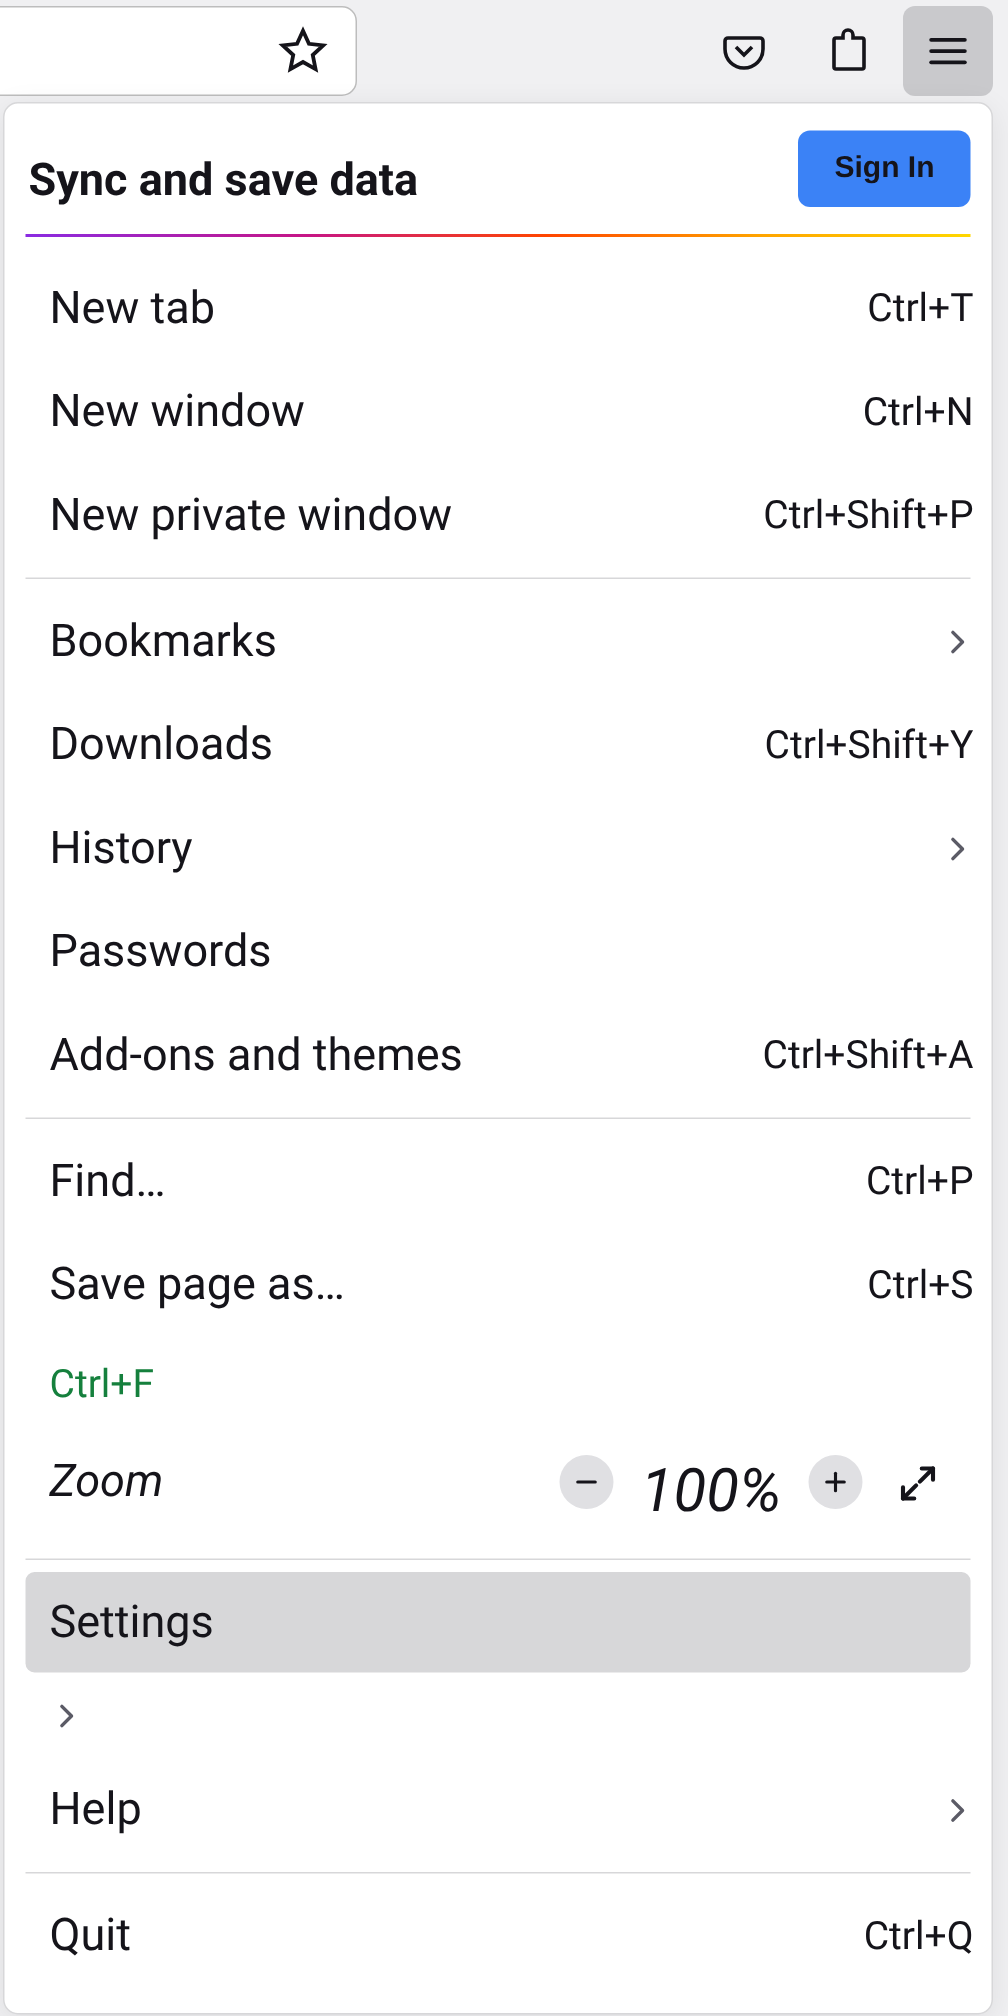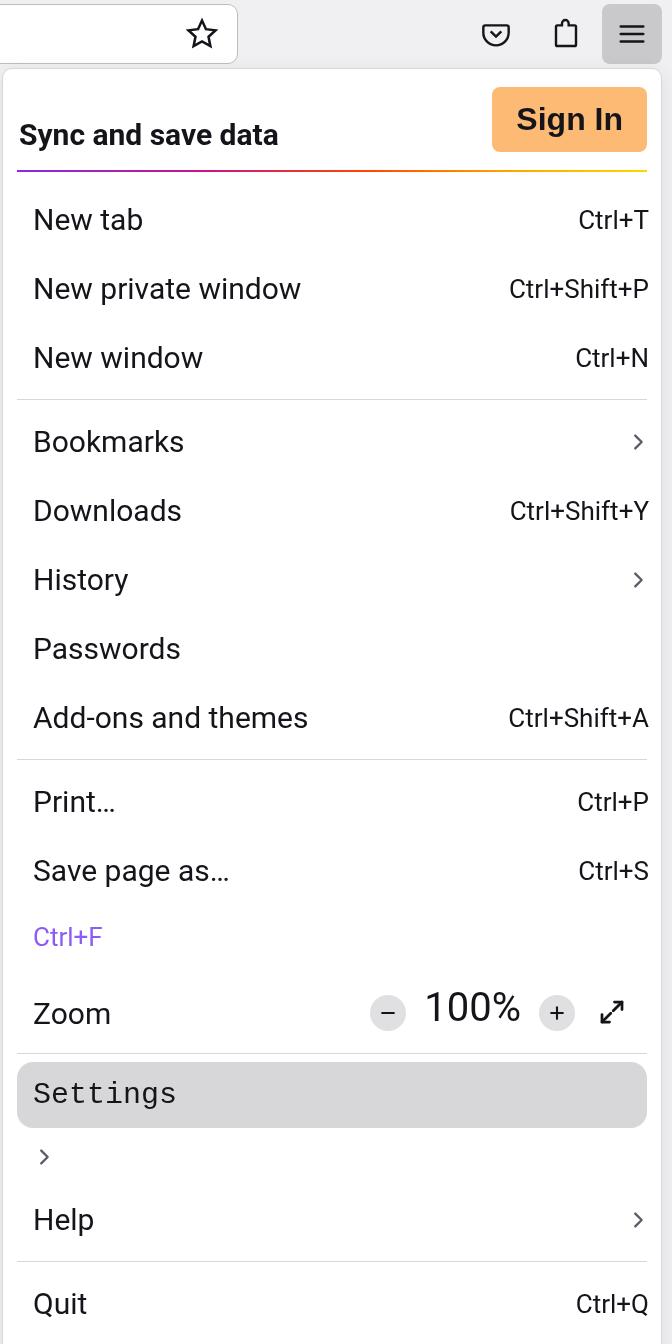--- a/index.html
+++ b/index.html
@@ -71,24 +71,24 @@
     display: flex;
     align-items: flex-end;
     justify-content: space-between;
     padding: 18px 14px 18px 16px;
   }
   .sync-title {
     font-size: 30px;
     font-weight: 700;
   }
   .signin-btn {
-    background: #fdba74;
+    background: #3b82f6;
     border: none;
     border-radius: 8px;
-    font-size: 32px;
+    font-size: 20px;
     font-weight: 600;
     color: #15141a;
     padding: 14px 24px;
   }
   .gradient-sep {
     height: 2px;
     margin: 0 14px;
     background: linear-gradient(90deg, #8a2be2 0%, #c71585 30%, #ff4500 55%, #ffa500 78%, #ffd700 100%);
   }
   .sep {
@@ -100,46 +100,46 @@
     display: flex;
     align-items: center;
     justify-content: space-between;
     padding: 16px 16px 16px 16px;
     font-size: 30px;
     color: #15141a;
     margin: 2px 0;
   }
   .menu-item.highlight {
     background: #d7d7d9;
-    border-radius: 16px;
+    border-radius: 6px;
     margin-left: 14px;
     margin-right: 14px;
     padding-left: 16px;
     padding-right: 16px;
-    font-family: Liberation Mono, monospace;
   }
   .menu-item.disabled {
     color: #a0a0a4;
   }
-  .menu-item.disabled .shortcut { color: #8b5cf6; }
+  .menu-item.disabled .shortcut { color: #15803d; }
   .menu-item:not(.highlight) { padding-left: 30px; padding-right: 12px; }
   .label { }
   .shortcut {
     font-size: 26px;
     color: #15141a;
   }
   .chevron {
     color: #5b5b66;
   }
   .zoom-item {
     display: flex;
-    align-items: flex-end;
+    align-items: flex-start;
     padding: 14px 30px;
     font-size: 30px;
     gap: 18px;
+    font-style: italic;
   }
   .zoom-label { flex: 1; }
   .circle-btn {
     width: 36px; height: 36px;
     border-radius: 50%;
     background: #e0e0e3;
     display: flex; align-items: center; justify-content: center;
     font-size: 30px;
     font-weight: 500;
     color: #15141a;
@@ -196,26 +196,26 @@
     <button class="signin-btn">Sign In</button>
   </div>
   <div class="gradient-sep"></div>
 
   <div style="padding-top:12px">
     <div class="menu-item">
       <span class="label">New tab</span>
       <span class="shortcut">Ctrl+T</span>
     </div>
     <div class="menu-item">
+      <span class="label">New window</span>
+      <span class="shortcut">Ctrl+N</span>
+    </div>
+    <div class="menu-item">
       <span class="label">New private window</span>
       <span class="shortcut">Ctrl+Shift+P</span>
-    </div>
-    <div class="menu-item">
-      <span class="label">New window</span>
-      <span class="shortcut">Ctrl+N</span>
     </div>
   </div>
 
   <div class="sep"></div>
 
   <div class="menu-item">
     <span class="label">Bookmarks</span>
     <span class="chevron">
       <svg width="22" height="22" viewBox="0 0 24 24" fill="none" stroke="#5b5b66" stroke-width="2.5" stroke-linecap="round" stroke-linejoin="round">
           <polyline points="9 5 16 12 9 19"></polyline>
@@ -238,21 +238,21 @@
     <span class="label">Passwords</span>
   </div>
   <div class="menu-item">
     <span class="label">Add-ons and themes</span>
     <span class="shortcut">Ctrl+Shift+A</span>
   </div>
 
   <div class="sep"></div>
 
   <div class="menu-item">
-    <span class="label">Print…</span>
+    <span class="label">Find…</span>
     <span class="shortcut">Ctrl+P</span>
   </div>
   <div class="menu-item">
     <span class="label">Save page as…</span>
     <span class="shortcut">Ctrl+S</span>
   </div>
   <div class="menu-item disabled">
     <span class="shortcut">Ctrl+F</span>
   </div>
 

